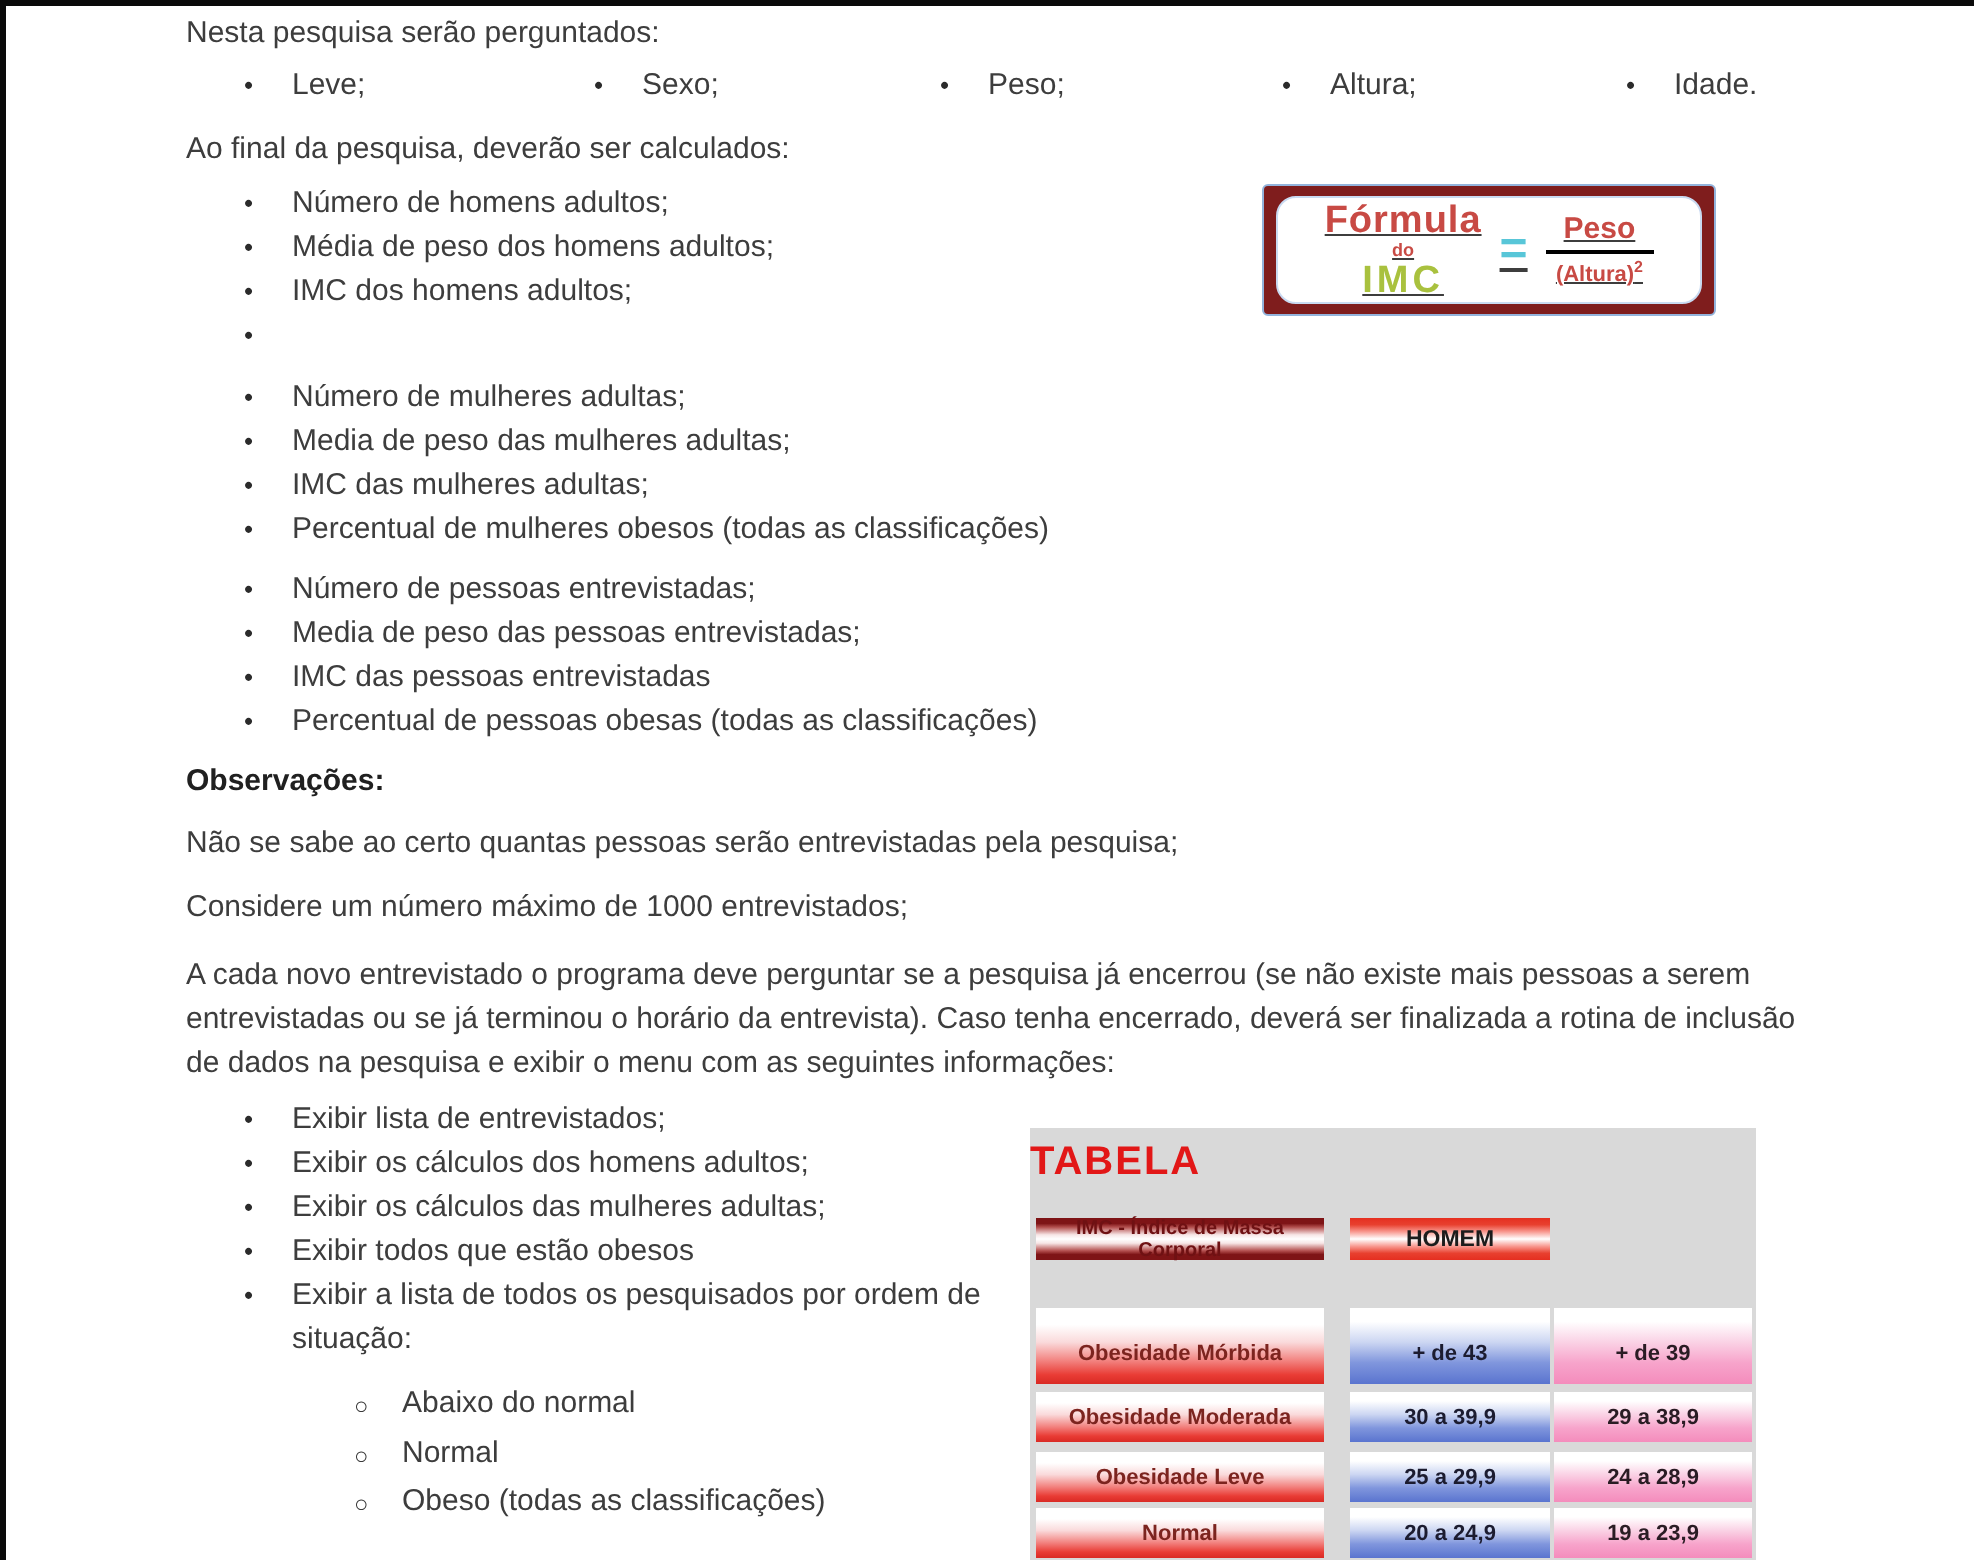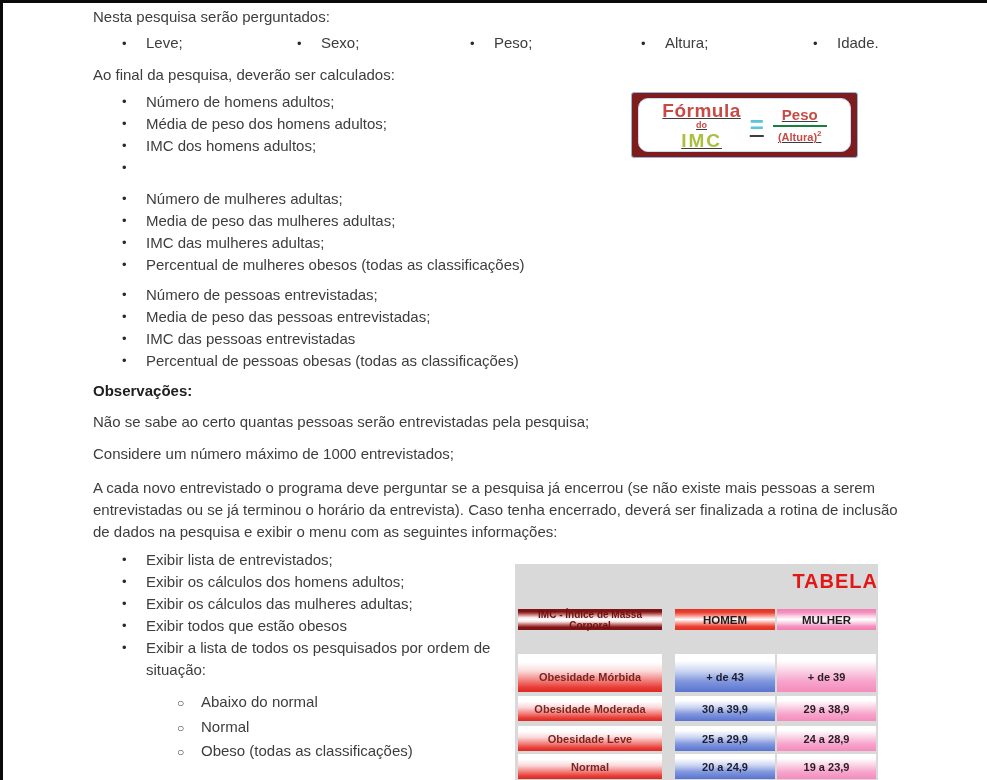--- a/index.html
+++ b/index.html
@@ -28,27 +28,27 @@
   .formula-box{position:absolute;left:631px;top:92px;width:227px;height:66px;
     background:#7f1d1d;border:1px solid #93b4dc;border-radius:3px;box-sizing:border-box;padding:5px 6px;text-decoration:underline;}
   .formula-inner{background:#ffffff;border:1px solid #c9daf1;border-radius:10px;height:100%;box-sizing:border-box;
     display:flex;align-items:center;justify-content:center;gap:9px;}
   .f-left{text-align:center;line-height:1;}
   .f-title{font-size:19px;font-weight:bold;color:#c84a44;letter-spacing:0.5px;}
   .f-do{font-size:9px;font-weight:bold;color:#c84a44;margin-top:1px;}
   .f-imc{font-size:19px;font-weight:bold;color:#a9c13e;letter-spacing:2px;margin-top:1px;}
   .f-eq{font-size:24px;font-weight:bold;color:#58c6d8;line-height:1;}
   .f-frac{text-align:center;line-height:1;}
-  .f-num{font-size:15px;font-weight:bold;color:#c84a44;border-bottom:2px solid #15803d;padding:0 9px 3px;}
+  .f-num{font-size:15px;font-weight:bold;color:#c84a44;border-bottom:2px solid #000000;padding:0 9px 3px;}
   .f-den{font-size:11px;font-weight:bold;color:#c84a44;margin-top:3px;}
   .f-den sup{font-size:8px;}
 
   
   .table-panel{position:absolute;left:515px;top:564px;width:363px;height:216px;background:#d9d9d9;}
-  .table-title{position:absolute;left:0;top:6px;width:100%;text-align:right;
+  .table-title{position:absolute;left:0;top:6px;width:100%;text-align:left;
     font-size:20px;font-weight:bold;color:#e21717;letter-spacing:1px;}
   .tcell{position:absolute;box-sizing:border-box;display:flex;align-items:center;justify-content:center;
     font-weight:bold;text-align:center;}
   .col1{left:3px;width:144px;}
   .col2{left:160px;width:100px;}
   .col3{left:262px;width:99px;}
   .hdr{top:45px;height:21px;}
   .hdr.col1{font-size:10px;color:#6f1113;
     background:linear-gradient(180deg,#7e1416 0%,#7e1416 13%,#b4504f 22%,#f7e6e6 40%,#ffffff 50%,#f7e6e6 60%,#b4504f 78%,#7e1416 87%,#7e1416 100%);}
   .hdr.col2{font-size:11.5px;color:#1c1c1c;
@@ -137,21 +137,20 @@
       <div class="f-den"><span>(Altura)</span><sup>2</sup></div>
     </div>
   </div>
 </div>
 
 <div class="table-panel">
   <div class="table-title">TABELA</div>
 
   <div class="tcell hdr col1">IMC - Índice de Massa Corporal</div>
   <div class="tcell hdr col2">HOMEM</div>
-  <div class="tcell hdr col3">MULHER</div>
 
   <div class="tcell row1 col1 rlabel">Obesidade Mórbida</div>
   <div class="tcell row1 col2 rhomem">+ de 43</div>
   <div class="tcell row1 col3 rmulher">+ de 39</div>
 
   <div class="tcell row2 col1 rlabel">Obesidade Moderada</div>
   <div class="tcell row2 col2 rhomem">30 a 39,9</div>
   <div class="tcell row2 col3 rmulher">29 a 38,9</div>
 
   <div class="tcell row3 col1 rlabel">Obesidade Leve</div>

